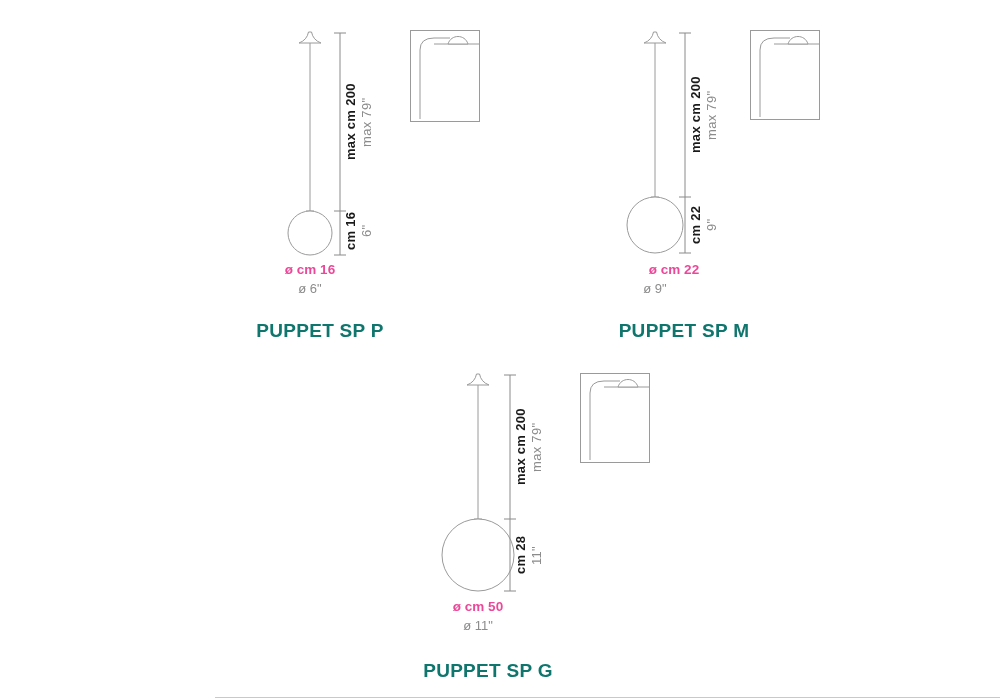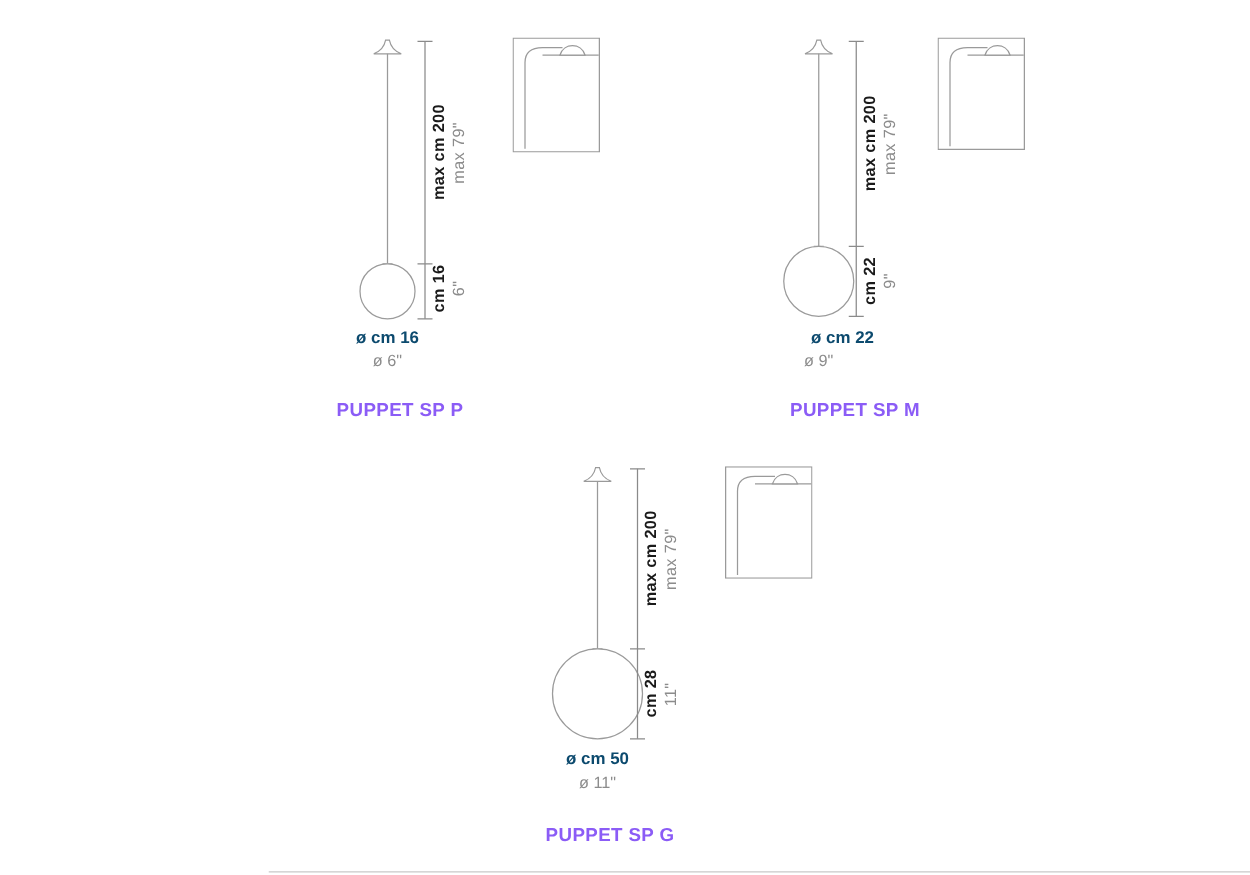--- a/index.html
+++ b/index.html
@@ -23,28 +23,28 @@
   }
   .vlabel.bold{font-weight:bold;color:#1a1a1a;}
   .vlabel.gray{color:#8c8c8c;}
   .hlabel{
     position:absolute;
     text-align:center;
     font-size:13.5px;
     line-height:1.2;
     white-space:nowrap;
   }
-  .hlabel.bold{font-weight:bold;color:#0c4a6e;}
+  .hlabel.bold{font-weight:bold;color:#ec4899;}
   .hlabel.gray{color:#8c8c8c;font-size:13px;}
   .lamp-title{
     position:absolute;
     text-align:center;
-    font-size:15px;
+    font-size:19px;
     font-weight:bold;
-    color:#8b5cf6;
+    color:#0f766e;
     letter-spacing:.3px;
     white-space:nowrap;
   }
   svg{display:block;}
   .page-edge{
     position:absolute;
     background:#c9c9c9;
     height:1px;
   }
 </style>

